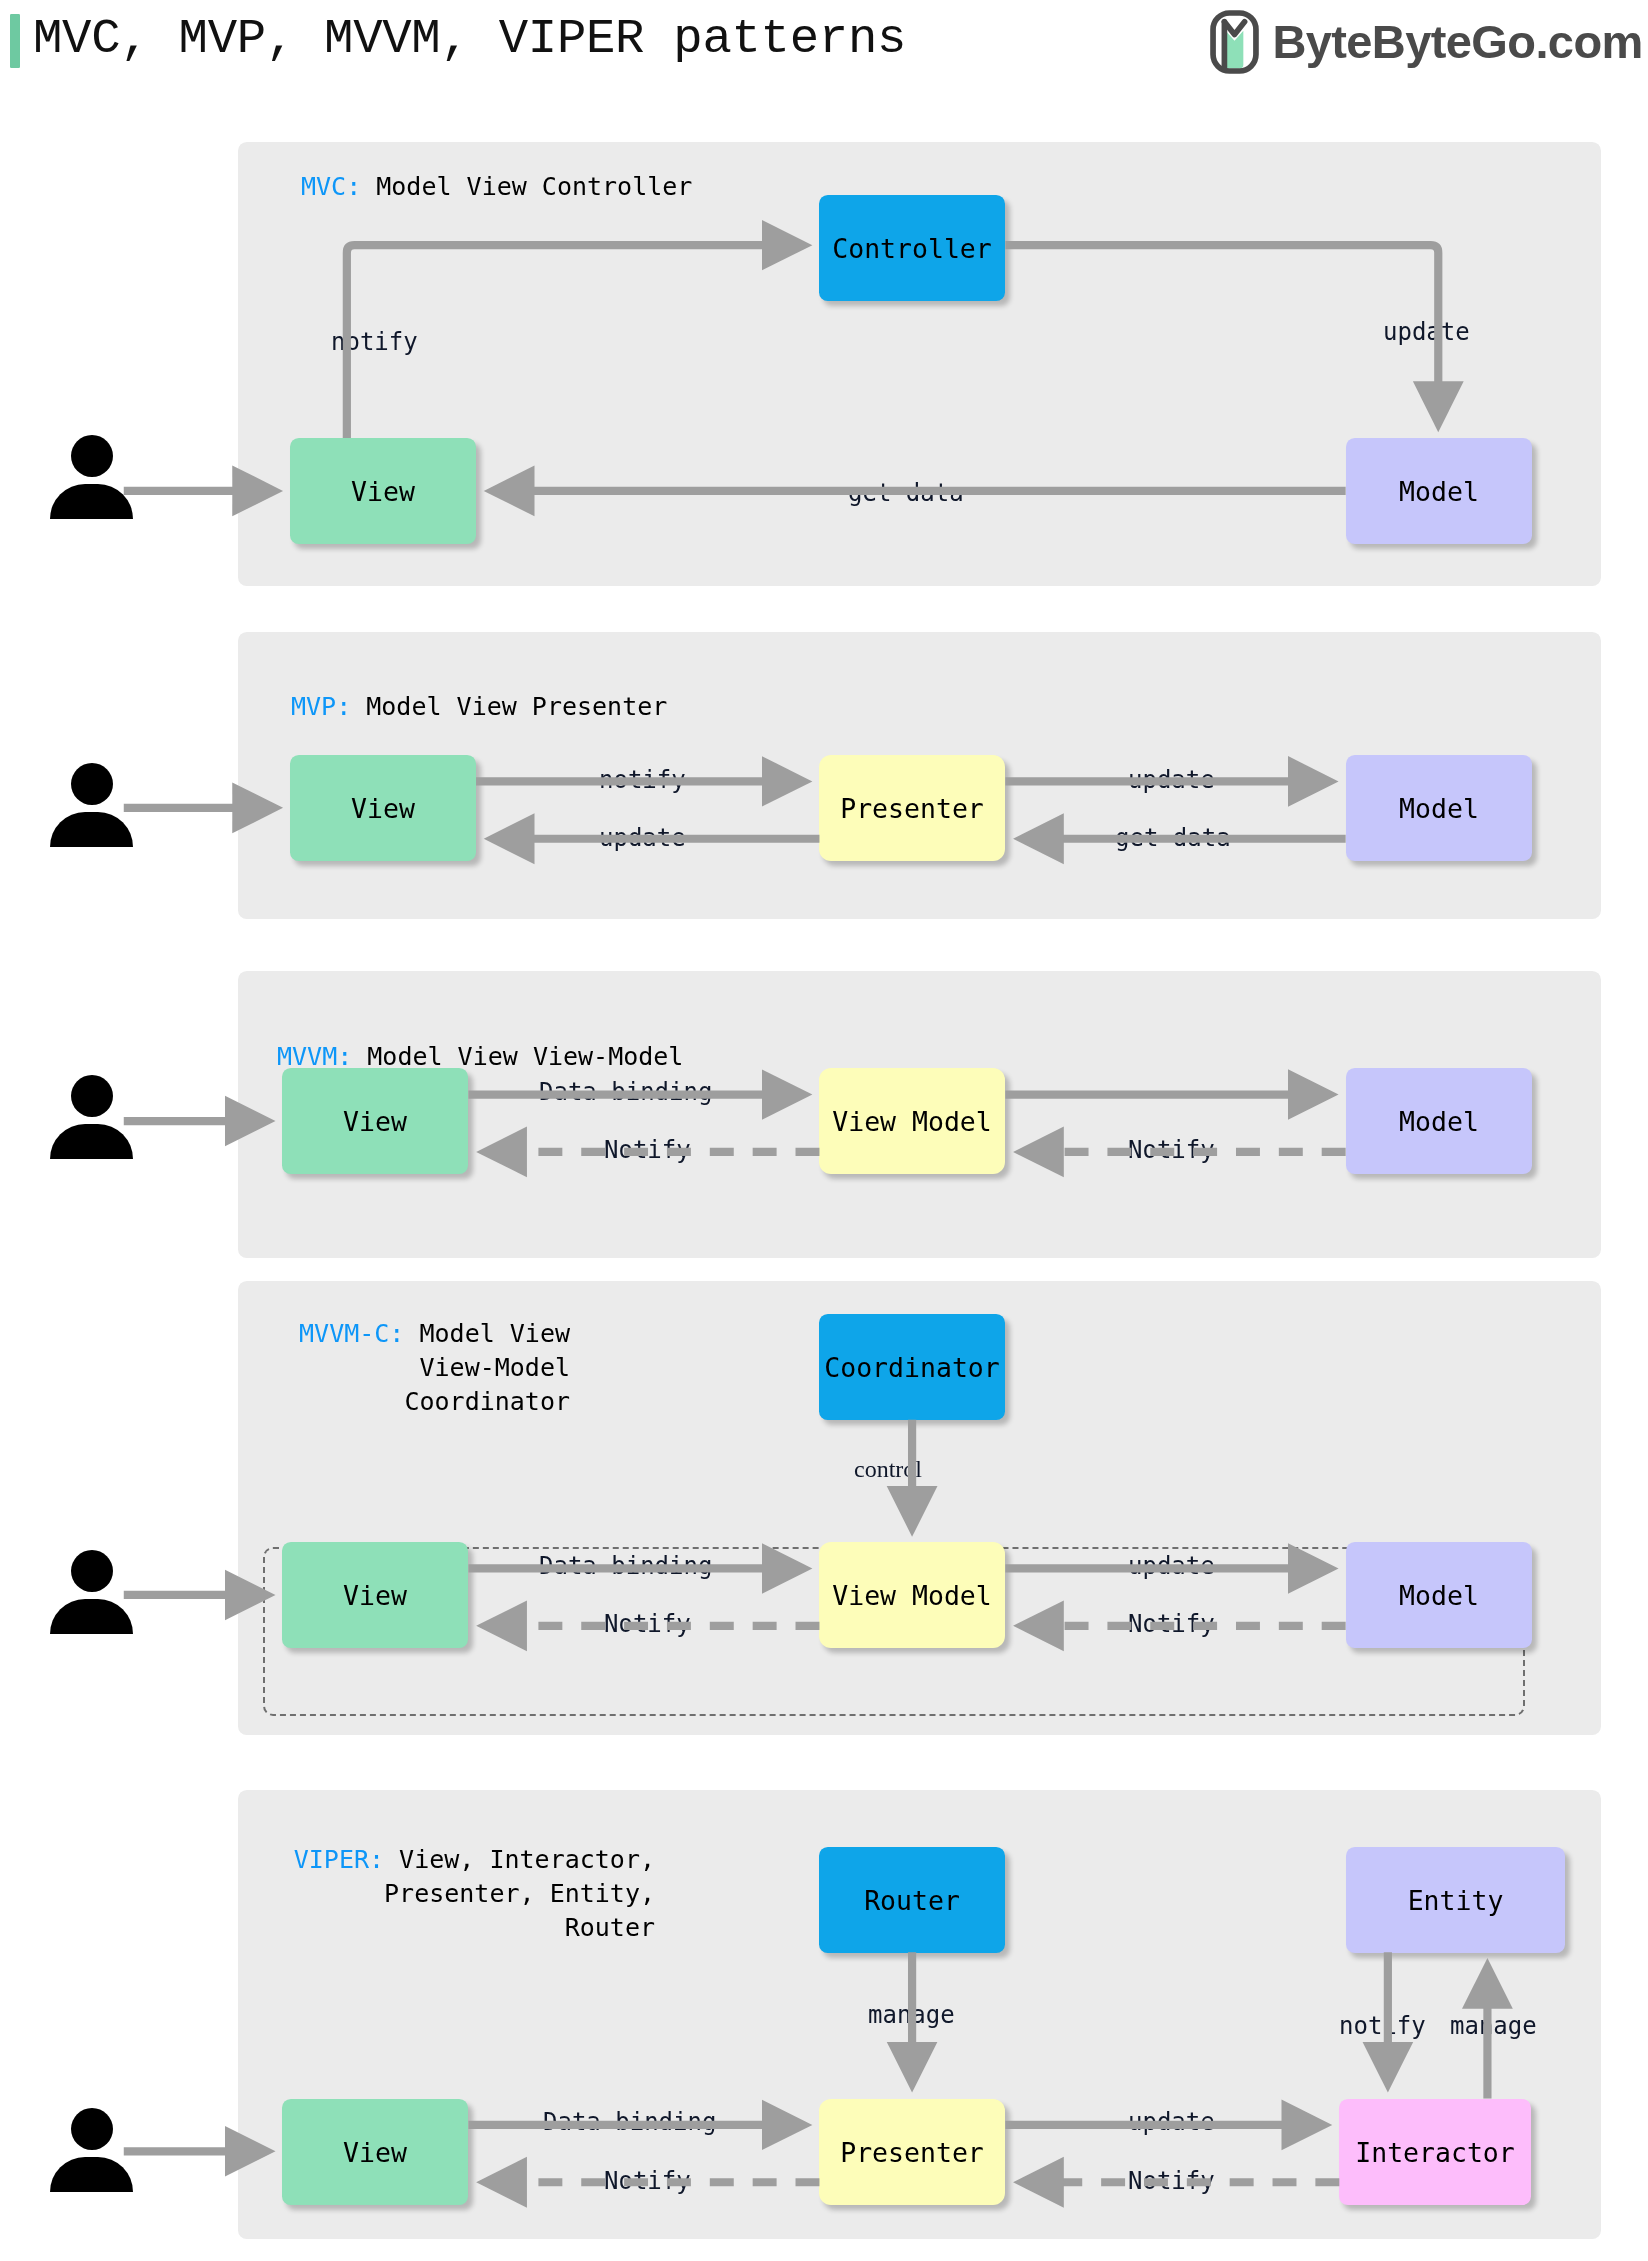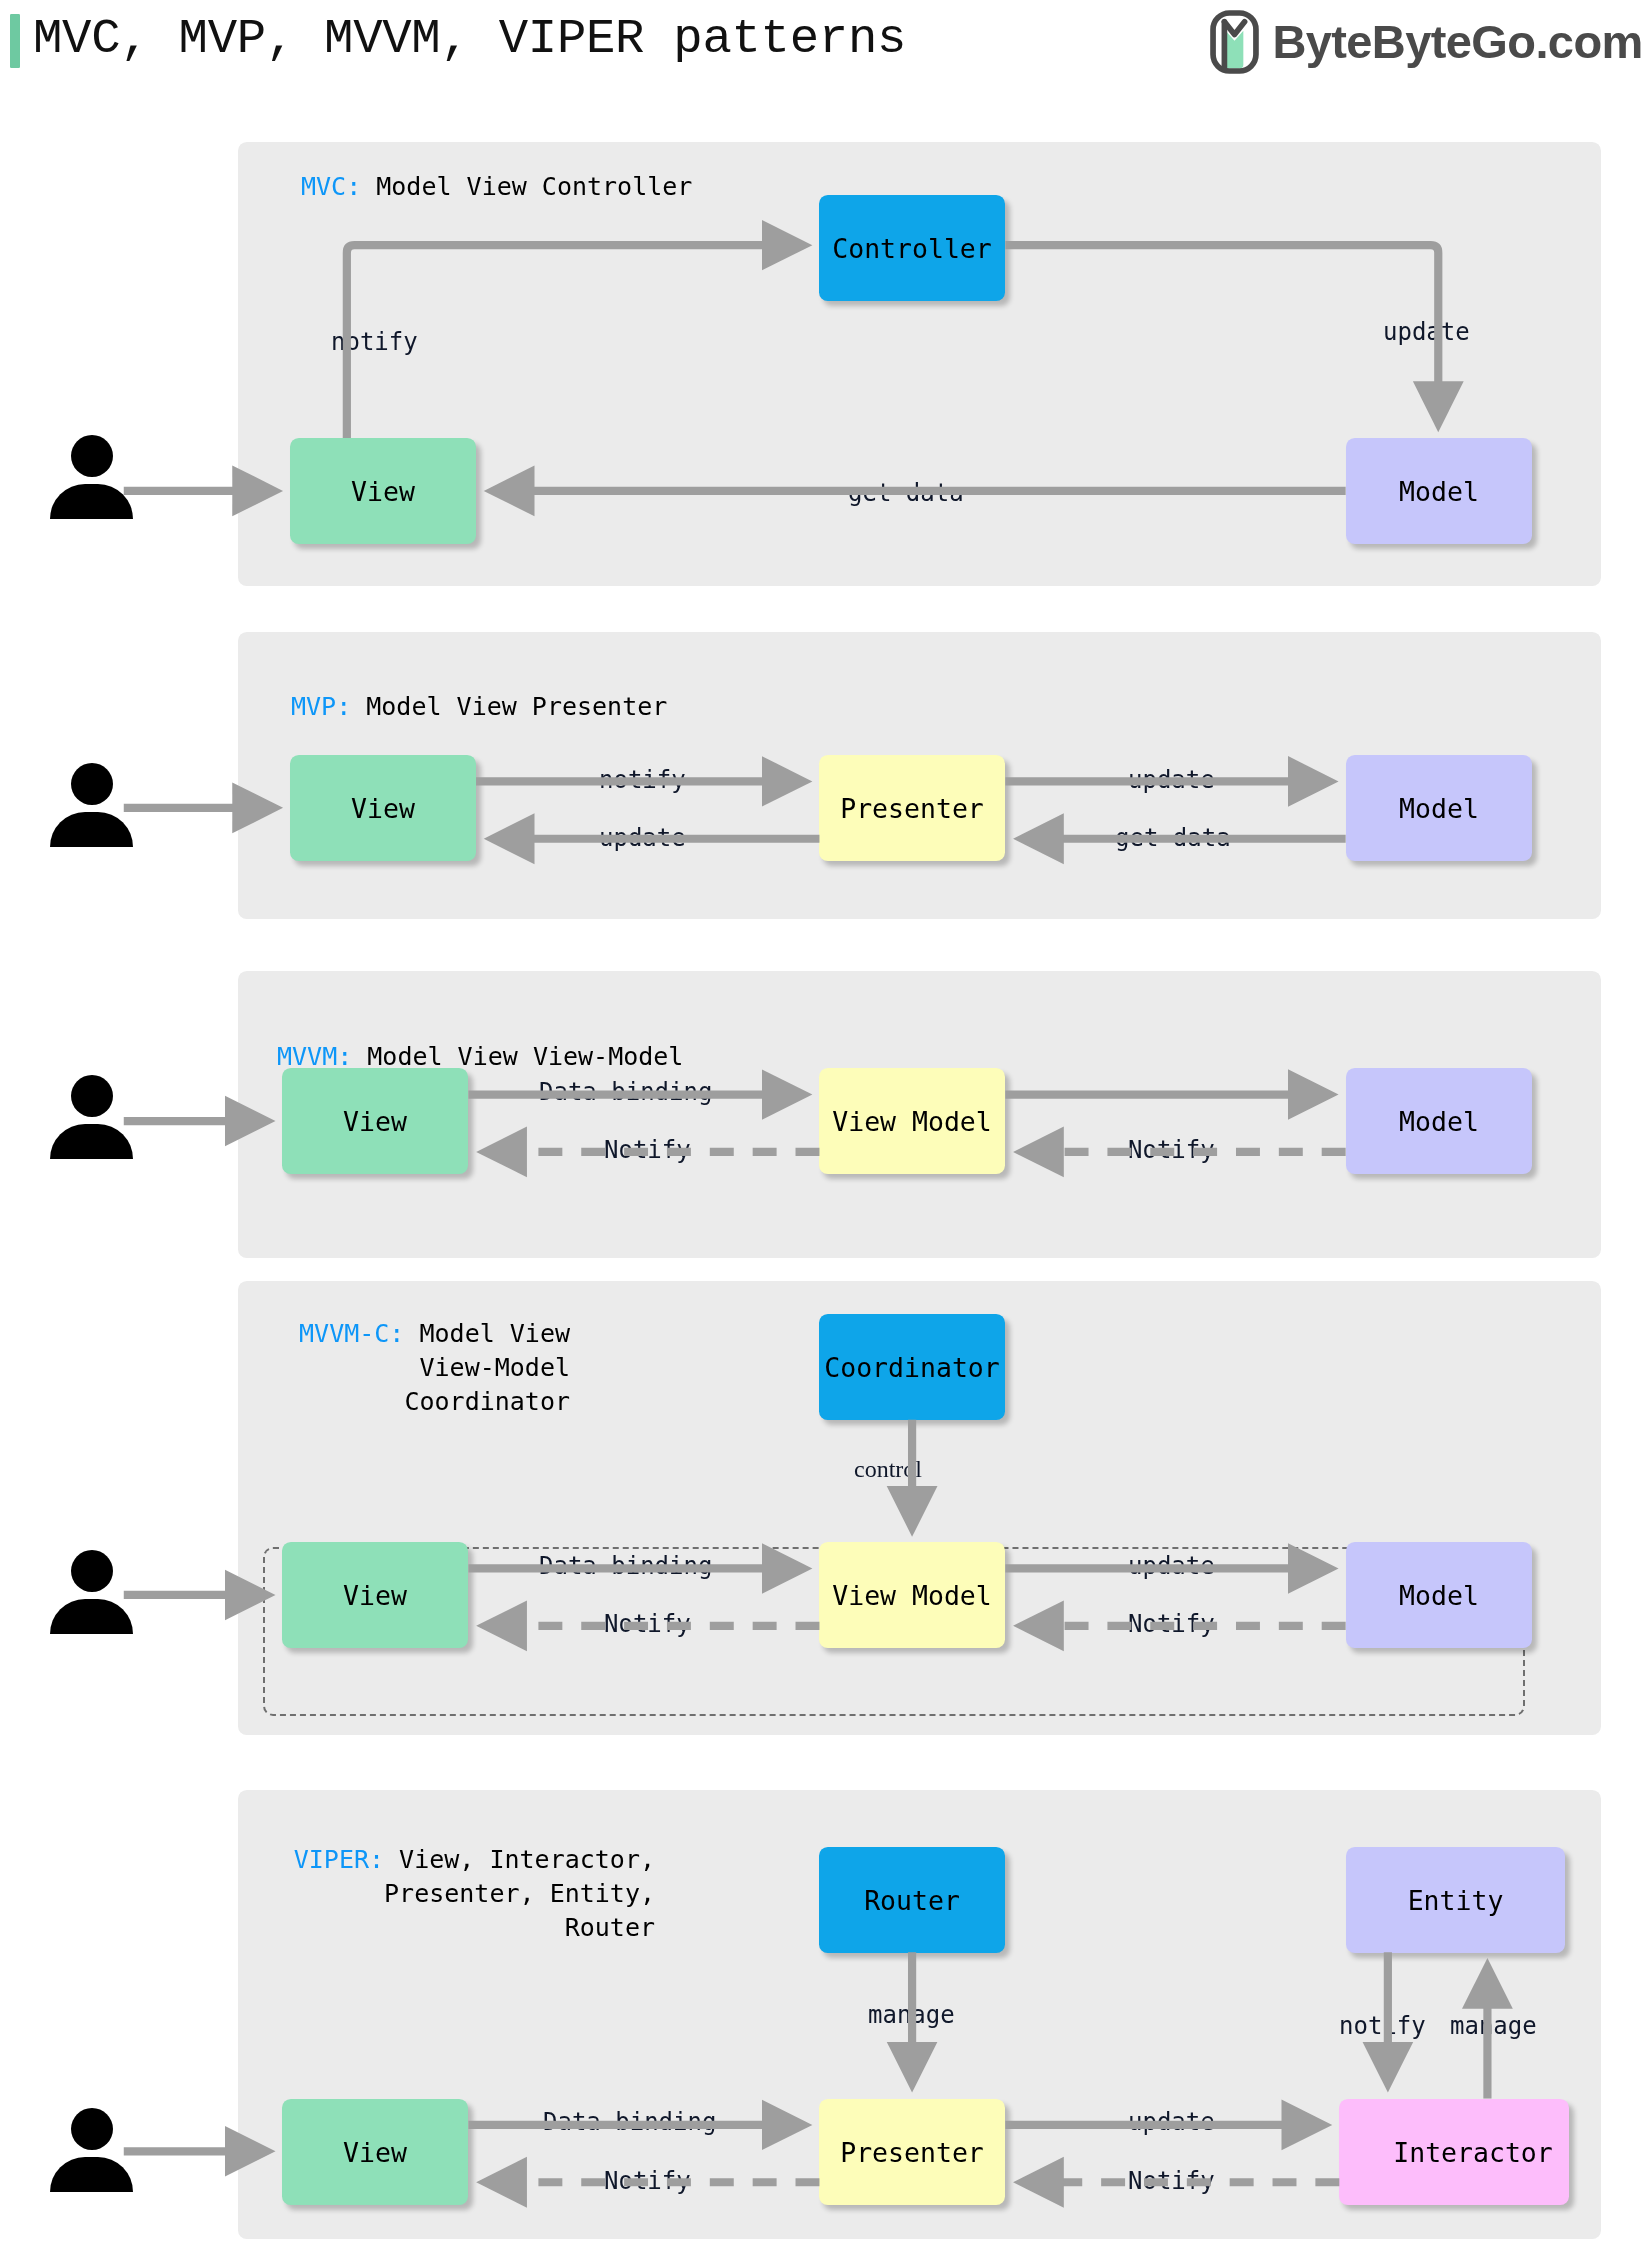--- a/index.html
+++ b/index.html
@@ -96,22 +96,22 @@
     justify-content: center;
     font-family: "DejaVu Sans Mono", monospace;
     font-size: 26.5px;
     color: #000000;
     box-shadow: 4.4px 5px 5.7px rgba(0,0,0,0.22);
     white-space: nowrap;
   }
   .node.view     { background: #8ee0b8; }
   .node.model    { background: #c6c6fb; }
   .node.ctrl     { background: #0ea5e9; }
-  .node.present  { background: #fdfdb9; }
-  .node.inter    { background: #fdbdfb; padding-left: 38px; }
+  .node.present  { background: #fdfdb9; border-radius: 12px; }
+  .node.inter    { background: #fdbdfb; }
 
   
   .elabel {
     position: absolute;
     font-family: "DejaVu Sans Mono", monospace;
     font-size: 24px;
     color: #0f172a;
     white-space: nowrap;
     text-align: center;
   }

